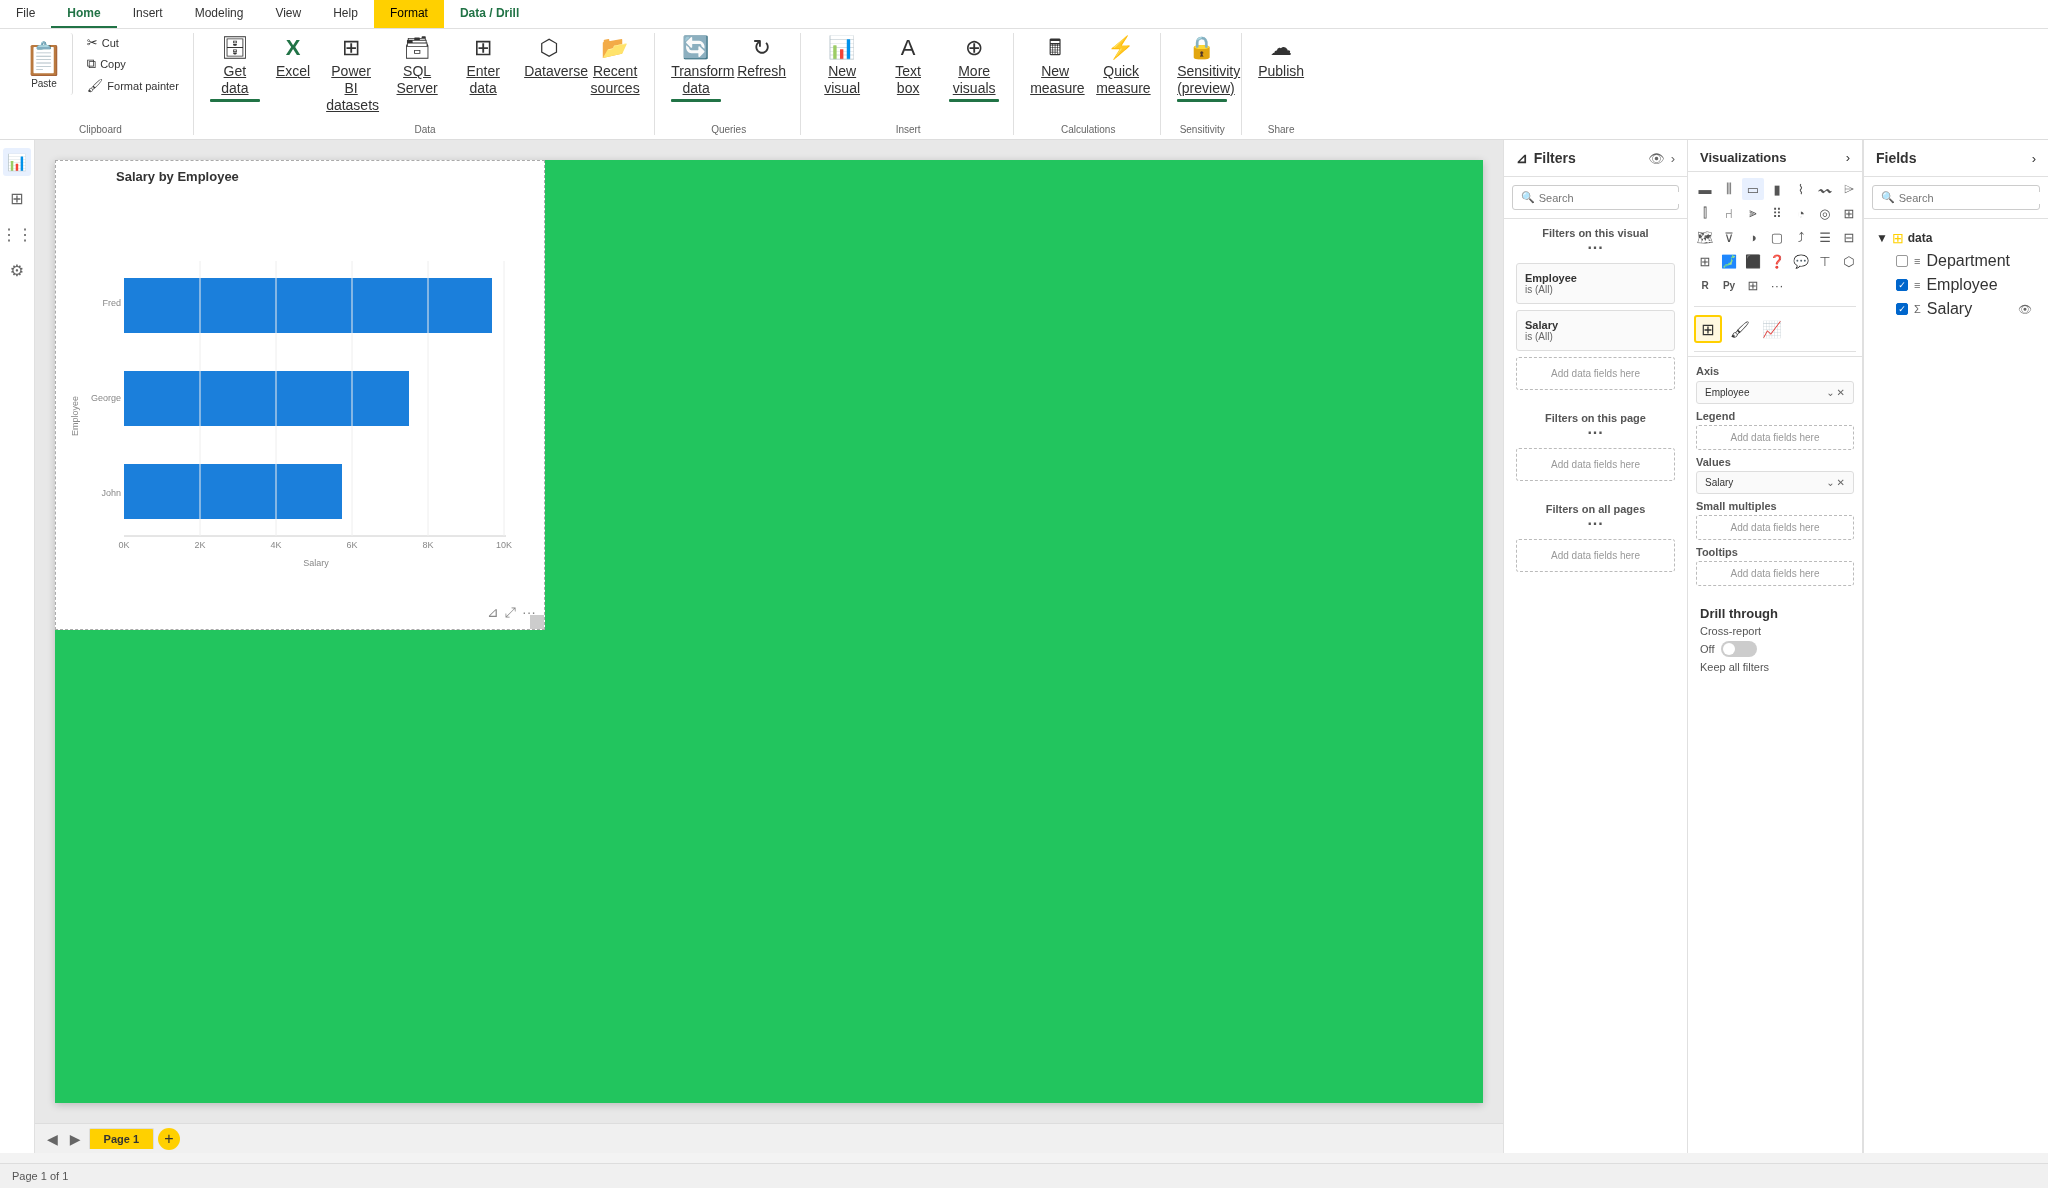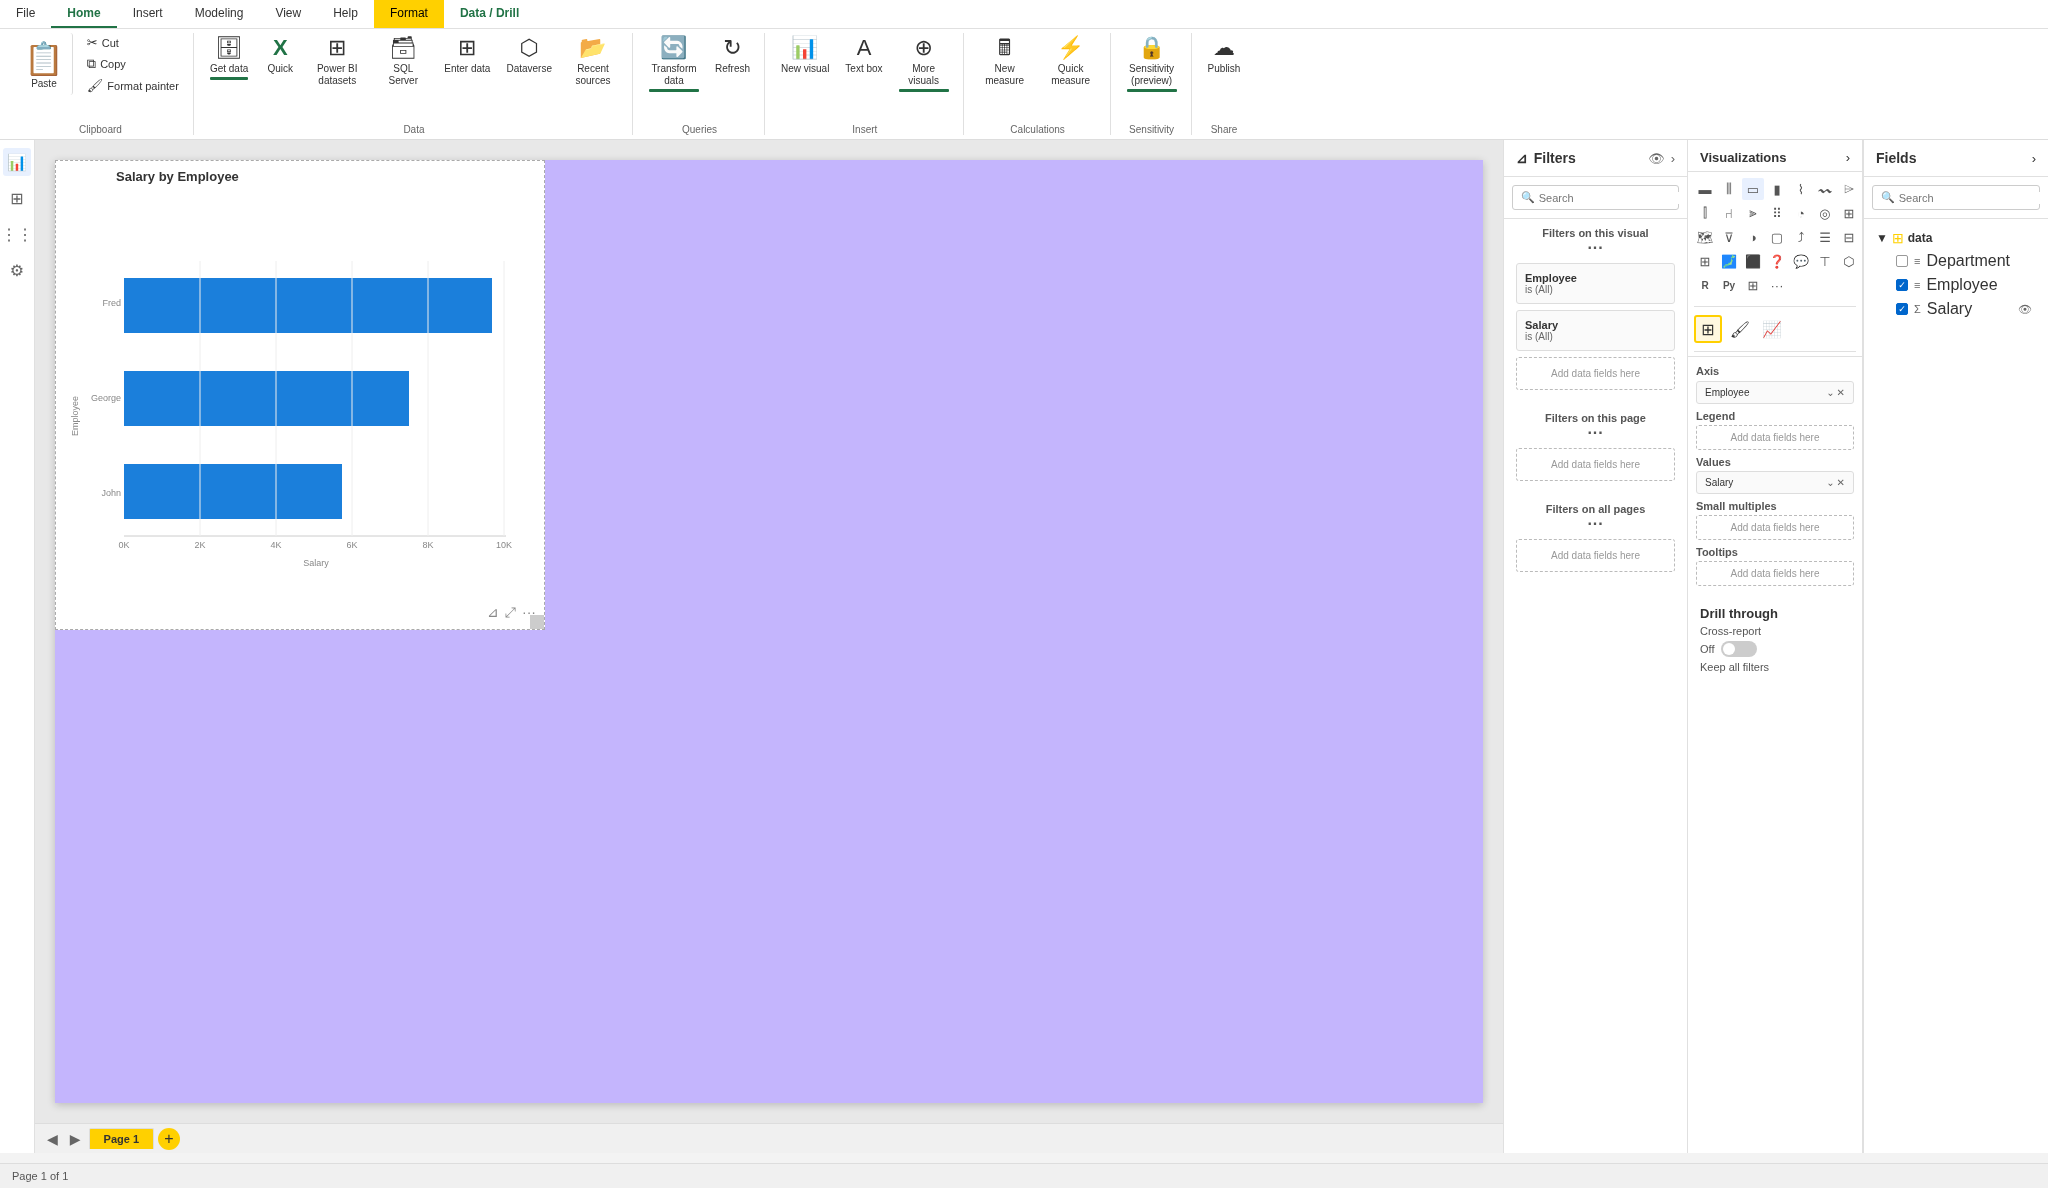--- a/index.html
+++ b/index.html
@@ -12,40 +12,40 @@
     .ribbon-tab.active { color: #217346; border-bottom: 2px solid #217346; font-weight: 600; }
     .ribbon-tab.format-active { background: #ffd000; color: #000; border-bottom: 2px solid #ffd000; }
     .ribbon-tab.datadrill { background: #fff; color: #217346; font-weight: 600; }
 
     .ribbon-content { display: flex; align-items: stretch; padding: 4px 8px; gap: 2px; background: #fff; height: 110px; }
     .ribbon-group { display: flex; flex-direction: column; align-items: center; border-right: 1px solid #e0e0e0; padding: 0 8px; min-width: 60px; }
     .ribbon-group-label { font-size: 10px; color: #666; margin-top: auto; padding-top: 4px; text-align: center; }
     .ribbon-group-buttons { display: flex; flex-direction: row; align-items: flex-start; gap: 4px; flex: 1; }
     .ribbon-btn { display: flex; flex-direction: column; align-items: center; justify-content: flex-start; padding: 4px 6px; border-radius: 3px; cursor: pointer; min-width: 44px; height: 80px; background: none; border: none; font-size: 10px; color: #333; text-align: center; }
     .ribbon-btn .btn-icon { font-size: 22px; margin-bottom: 4px; line-height: 1; }
-    .ribbon-btn .btn-label { font-size: 10px; line-height: 1.2; max-width: 50px; text-align: center; }
+    .ribbon-btn .btn-label { font-size: 14px; line-height: 1.2; max-width: 50px; text-align: center; text-decoration: underline; }
     .ribbon-btn-small { display: flex; align-items: center; gap: 4px; padding: 2px 6px; border-radius: 3px; cursor: pointer; background: none; border: none; font-size: 11px; color: #333; width: 100%; }
     .ribbon-btn-small .btn-icon-sm { font-size: 13px; }
     .paste-area { display: flex; flex-direction: column; align-items: center; justify-content: center; padding: 4px 8px; border-right: 1px solid #ddd; margin-right: 4px; cursor: pointer; border-radius: 3px; }
     .paste-icon { font-size: 32px; }
     .small-btns { display: flex; flex-direction: column; justify-content: center; gap: 2px; }
     .accent-bar { width: 100%; height: 3px; background: #217346; margin-top: 2px; border-radius: 1px; }
     .excel-icon { color: #217346; font-weight: bold; font-size: 14px; }
 
     
     .main-layout { display: flex; height: calc(1188px - 145px - 30px); }
 
     
     .left-sidebar { width: 35px; background: #fff; border-right: 1px solid #e0e0e0; display: flex; flex-direction: column; align-items: center; padding: 8px 0; gap: 8px; }
     .left-sidebar-icon { width: 28px; height: 28px; display: flex; align-items: center; justify-content: center; border-radius: 3px; cursor: pointer; font-size: 16px; color: #666; }
     .left-sidebar-icon.active { background: #e8f0fe; color: #0066cc; }
 
     
     .canvas-area { flex: 1; background: #e8e8e8; position: relative; overflow: hidden; }
-    .canvas-page { position: absolute; top: 20px; left: 20px; right: 20px; bottom: 50px; background: #c4b5fd; box-shadow: 0 2px 8px rgba(0,0,0,0.2); }
+    .canvas-page { position: absolute; top: 20px; left: 20px; right: 20px; bottom: 50px; background: #22c55e; box-shadow: 0 2px 8px rgba(0,0,0,0.2); }
     .chart-container { position: absolute; top: 0; left: 0; width: 490px; height: 470px; border: 1px dashed #aaa; background: #fff; }
     .chart-title { position: absolute; top: 8px; left: 60px; font-size: 13px; font-weight: 600; color: #333; }
     .chart-toolbar { position: absolute; bottom: 8px; right: 8px; display: flex; gap: 6px; }
     .chart-toolbar-icon { font-size: 14px; color: #888; cursor: pointer; }
 
     
     .page-tabs { position: absolute; bottom: 0; left: 0; right: 0; height: 30px; background: #f0f0f0; border-top: 1px solid #ddd; display: flex; align-items: center; padding: 0 8px; gap: 4px; }
     .page-tab-nav { font-size: 14px; color: #666; cursor: pointer; padding: 0 4px; }
     .page-tab { padding: 4px 14px; background: #ffd000; border-radius: 2px 2px 0 0; font-size: 11px; font-weight: 600; cursor: pointer; border: 1px solid #ddd; border-bottom: none; }
     .page-tab-add { width: 22px; height: 22px; background: #ffd000; border-radius: 50%; display: flex; align-items: center; justify-content: center; font-size: 16px; cursor: pointer; color: #333; }
@@ -158,21 +158,21 @@
 
     <div class="ribbon-group">
       <div class="ribbon-group-buttons">
         <div class="ribbon-btn">
           <div class="btn-icon">🗄</div>
           <div class="btn-label">Get data</div>
           <div class="accent-bar"></div>
         </div>
         <div class="ribbon-btn">
           <div class="btn-icon excel-icon">X</div>
-          <div class="btn-label">Quick</div>
+          <div class="btn-label">Excel</div>
         </div>
         <div class="ribbon-btn">
           <div class="btn-icon">⊞</div>
           <div class="btn-label">Power BI datasets</div>
         </div>
         <div class="ribbon-btn">
           <div class="btn-icon">🗃</div>
           <div class="btn-label">SQL Server</div>
         </div>
         <div class="ribbon-btn">

